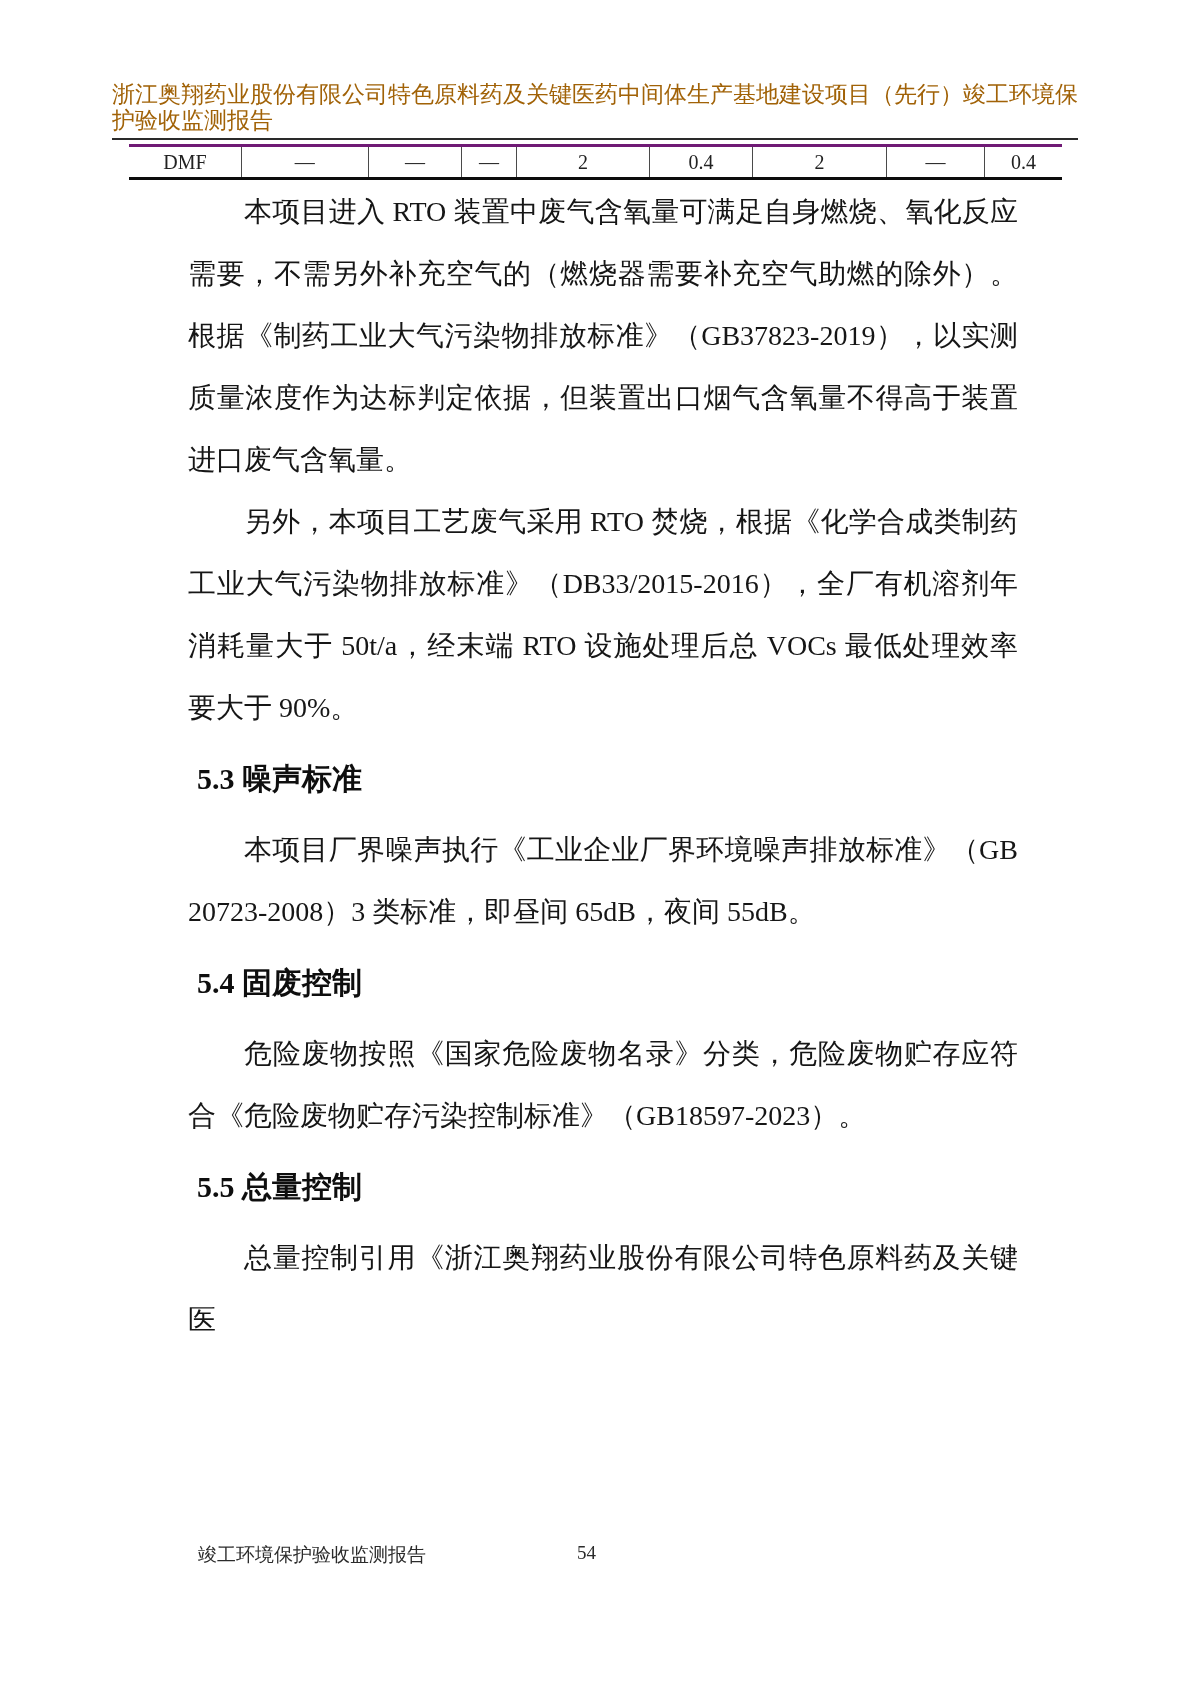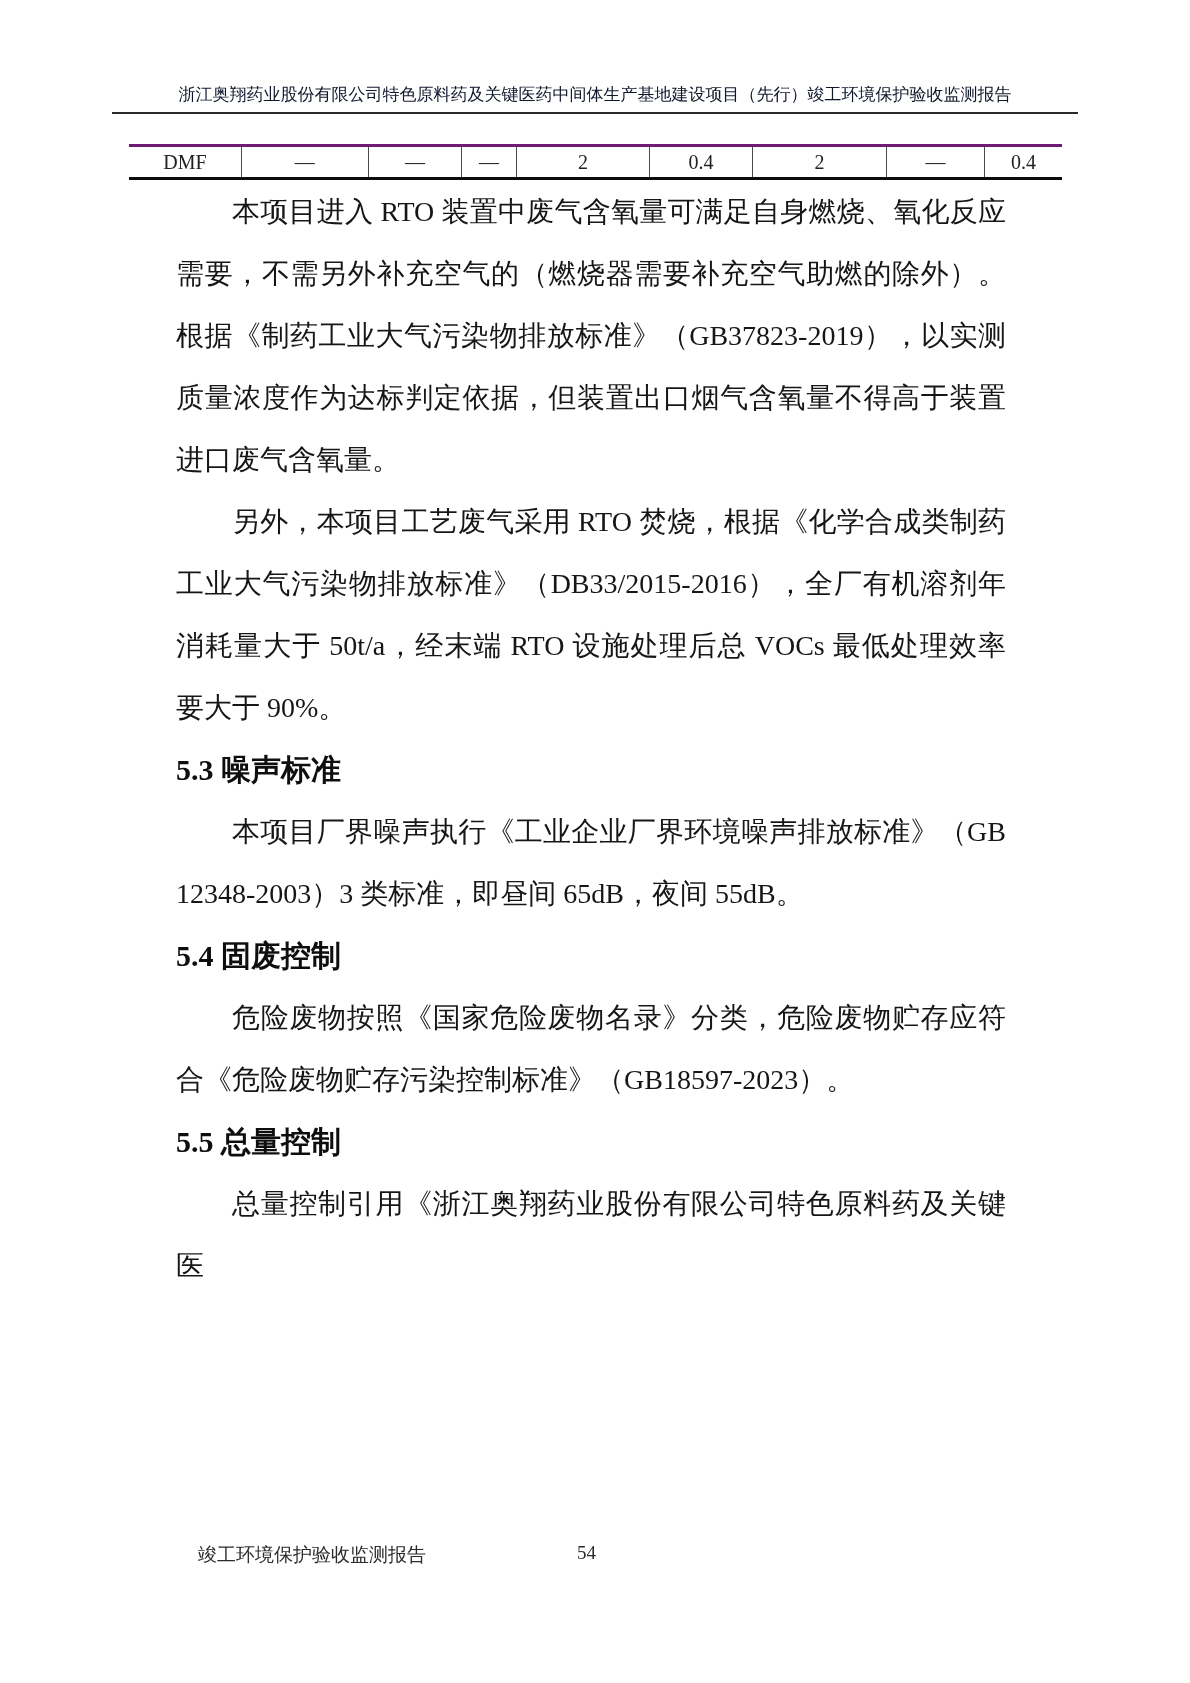--- a/index.html
+++ b/index.html
@@ -8,24 +8,24 @@
     width:1190px;height:1683px;
     background:#ffffff;
     font-family:"Liberation Serif","DejaVu Serif",serif;
     color:#1a1a1a;
     overflow:hidden;
   }
   
   .doc-header{
     position:absolute;
     left:112px;right:112px;top:82px;
-    text-align:center;
-    font-size:17px;
+    text-align:left;
+    font-size:23px;
     line-height:26px;
-    color:#0f172a;
+    color:#a16207;
     border-bottom:2px solid #2a2a2a;
     padding-bottom:4px;
   }
   
   .cont-table{
     position:absolute;
     left:129px;top:144px;
     width:933px;
     border-collapse:collapse;
     table-layout:fixed;
@@ -40,33 +40,33 @@
     height:30px;
     padding:0;
     color:#222;
   }
   .cont-table td:first-child{border-left:none;}
   .c1{width:12.1%}.c2{width:13.6%}.c3{width:10.0%}.c4{width:5.8%}
   .c5{width:14.3%}.c6{width:11.0%}.c7{width:14.4%}.c8{width:10.5%}.c9{width:8.3%}
   
   .content{
     position:absolute;
-    left:176px;top:181px;
+    left:188px;top:181px;
     width:830px;
     font-size:28px;
     line-height:62px;
     text-align:justify;
     color:#161616;
   }
   .content p{
     margin:0;
     text-indent:56px;
   }
   .content h2{
-    margin:0;
+    margin:9px;
     font-size:30px;
     line-height:62px;
     font-weight:bold;
     text-indent:0;
     text-align:left;
     color:#0e0e0e;
   }
   
   .doc-footer{
     position:absolute;
@@ -98,21 +98,21 @@
         <td class="c8">—</td>
         <td class="c9">0.4</td>
       </tr>
     </tbody>
   </table>
 
   <div class="content">
     <p>本项目进入 RTO 装置中废气含氧量可满足自身燃烧、氧化反应需要，不需另外补充空气的（燃烧器需要补充空气助燃的除外）。根据《制药工业大气污染物排放标准》（GB37823-2019），以实测质量浓度作为达标判定依据，但装置出口烟气含氧量不得高于装置进口废气含氧量。</p>
     <p>另外，本项目工艺废气采用 RTO 焚烧，根据《化学合成类制药工业大气污染物排放标准》（DB33/2015-2016），全厂有机溶剂年消耗量大于 50t/a，经末端 RTO 设施处理后总 VOCs 最低处理效率要大于 90%。</p>
     <h2>5.3 噪声标准</h2>
-    <p>本项目厂界噪声执行《工业企业厂界环境噪声排放标准》（GB 12348-2003）3 类标准，即昼间 65dB，夜间 55dB。</p>
+    <p>本项目厂界噪声执行《工业企业厂界环境噪声排放标准》（GB 20723-2008）3 类标准，即昼间 65dB，夜间 55dB。</p>
     <h2>5.4 固废控制</h2>
     <p>危险废物按照《国家危险废物名录》分类，危险废物贮存应符合《危险废物贮存污染控制标准》（GB18597-2023）。</p>
     <h2>5.5 总量控制</h2>
     <p>总量控制引用《浙江奥翔药业股份有限公司特色原料药及关键医</p>
   </div>
 
   <div class="doc-footer">
     <span class="footer-org">竣工环境保护验收监测报告</span>
     <span class="footer-page">54</span>
   </div>

